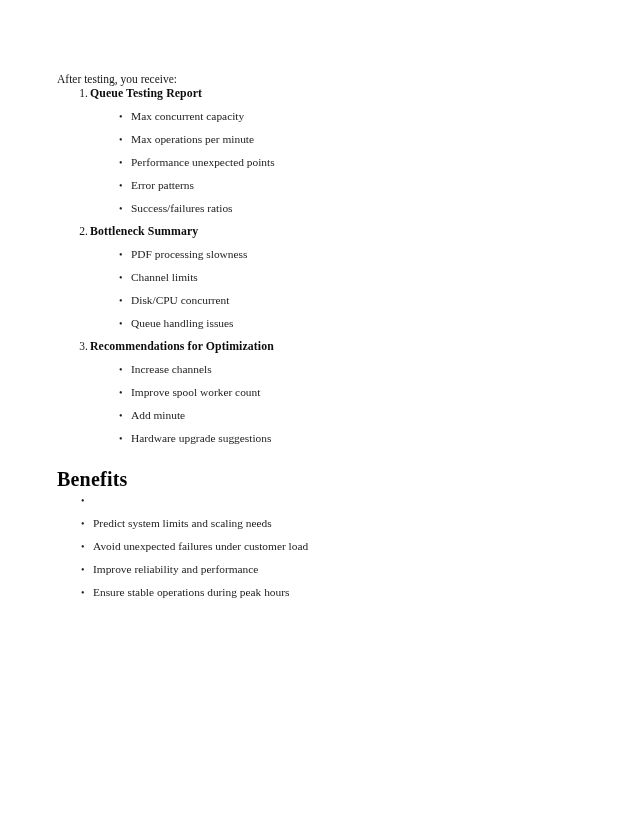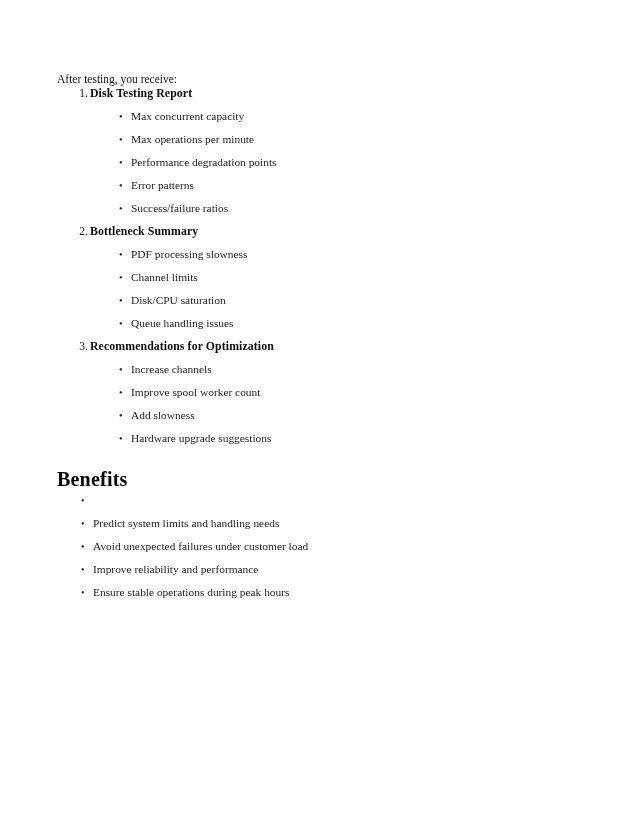--- a/index.html
+++ b/index.html
@@ -131,63 +131,63 @@
 
 <div class="page">
 
   <p class="intro">After testing, you receive:</p>
 
   <div class="numbered-list">
 
     <div class="num-item">
       <div class="num-heading">
         <span class="num-marker">1.</span>
-        <span>Disk Testing Report</span>
+        <span>Queue Testing Report</span>
       </div>
       <div class="sub-bullets">
         <div class="sub-bullet">
           <span class="dot">•</span>
           <span>Max concurrent capacity</span>
         </div>
         <div class="sub-bullet">
           <span class="dot">•</span>
           <span>Max operations per minute</span>
         </div>
         <div class="sub-bullet">
           <span class="dot">•</span>
-          <span>Performance degradation points</span>
+          <span>Performance unexpected points</span>
         </div>
         <div class="sub-bullet">
           <span class="dot">•</span>
           <span>Error patterns</span>
         </div>
         <div class="sub-bullet">
           <span class="dot">•</span>
-          <span>Success/failure ratios</span>
+          <span>Success/failures ratios</span>
         </div>
       </div>
     </div>
 
     <div class="num-item">
       <div class="num-heading">
         <span class="num-marker">2.</span>
         <span>Bottleneck Summary</span>
       </div>
       <div class="sub-bullets">
         <div class="sub-bullet">
           <span class="dot">•</span>
           <span>PDF processing slowness</span>
         </div>
         <div class="sub-bullet">
           <span class="dot">•</span>
           <span>Channel limits</span>
         </div>
         <div class="sub-bullet">
           <span class="dot">•</span>
-          <span>Disk/CPU saturation</span>
+          <span>Disk/CPU concurrent</span>
         </div>
         <div class="sub-bullet">
           <span class="dot">•</span>
           <span>Queue handling issues</span>
         </div>
       </div>
     </div>
 
     <div class="num-item">
       <div class="num-heading">
@@ -198,40 +198,40 @@
         <div class="sub-bullet">
           <span class="dot">•</span>
           <span>Increase channels</span>
         </div>
         <div class="sub-bullet">
           <span class="dot">•</span>
           <span>Improve spool worker count</span>
         </div>
         <div class="sub-bullet">
           <span class="dot">•</span>
-          <span>Add slowness</span>
+          <span>Add minute</span>
         </div>
         <div class="sub-bullet">
           <span class="dot">•</span>
           <span>Hardware upgrade suggestions</span>
         </div>
       </div>
     </div>
 
   </div>
 
   <h2 class="benefits-heading">Benefits</h2>
 
   <div class="benefits-list">
     <div class="benefit-bullet">
       <span class="dot">•</span>
     </div>
     <div class="benefit-bullet">
       <span class="dot">•</span>
-      <span>Predict system limits and handling needs</span>
+      <span>Predict system limits and scaling needs</span>
     </div>
     <div class="benefit-bullet">
       <span class="dot">•</span>
       <span>Avoid unexpected failures under customer load</span>
     </div>
     <div class="benefit-bullet">
       <span class="dot">•</span>
       <span>Improve reliability and performance</span>
     </div>
     <div class="benefit-bullet">

